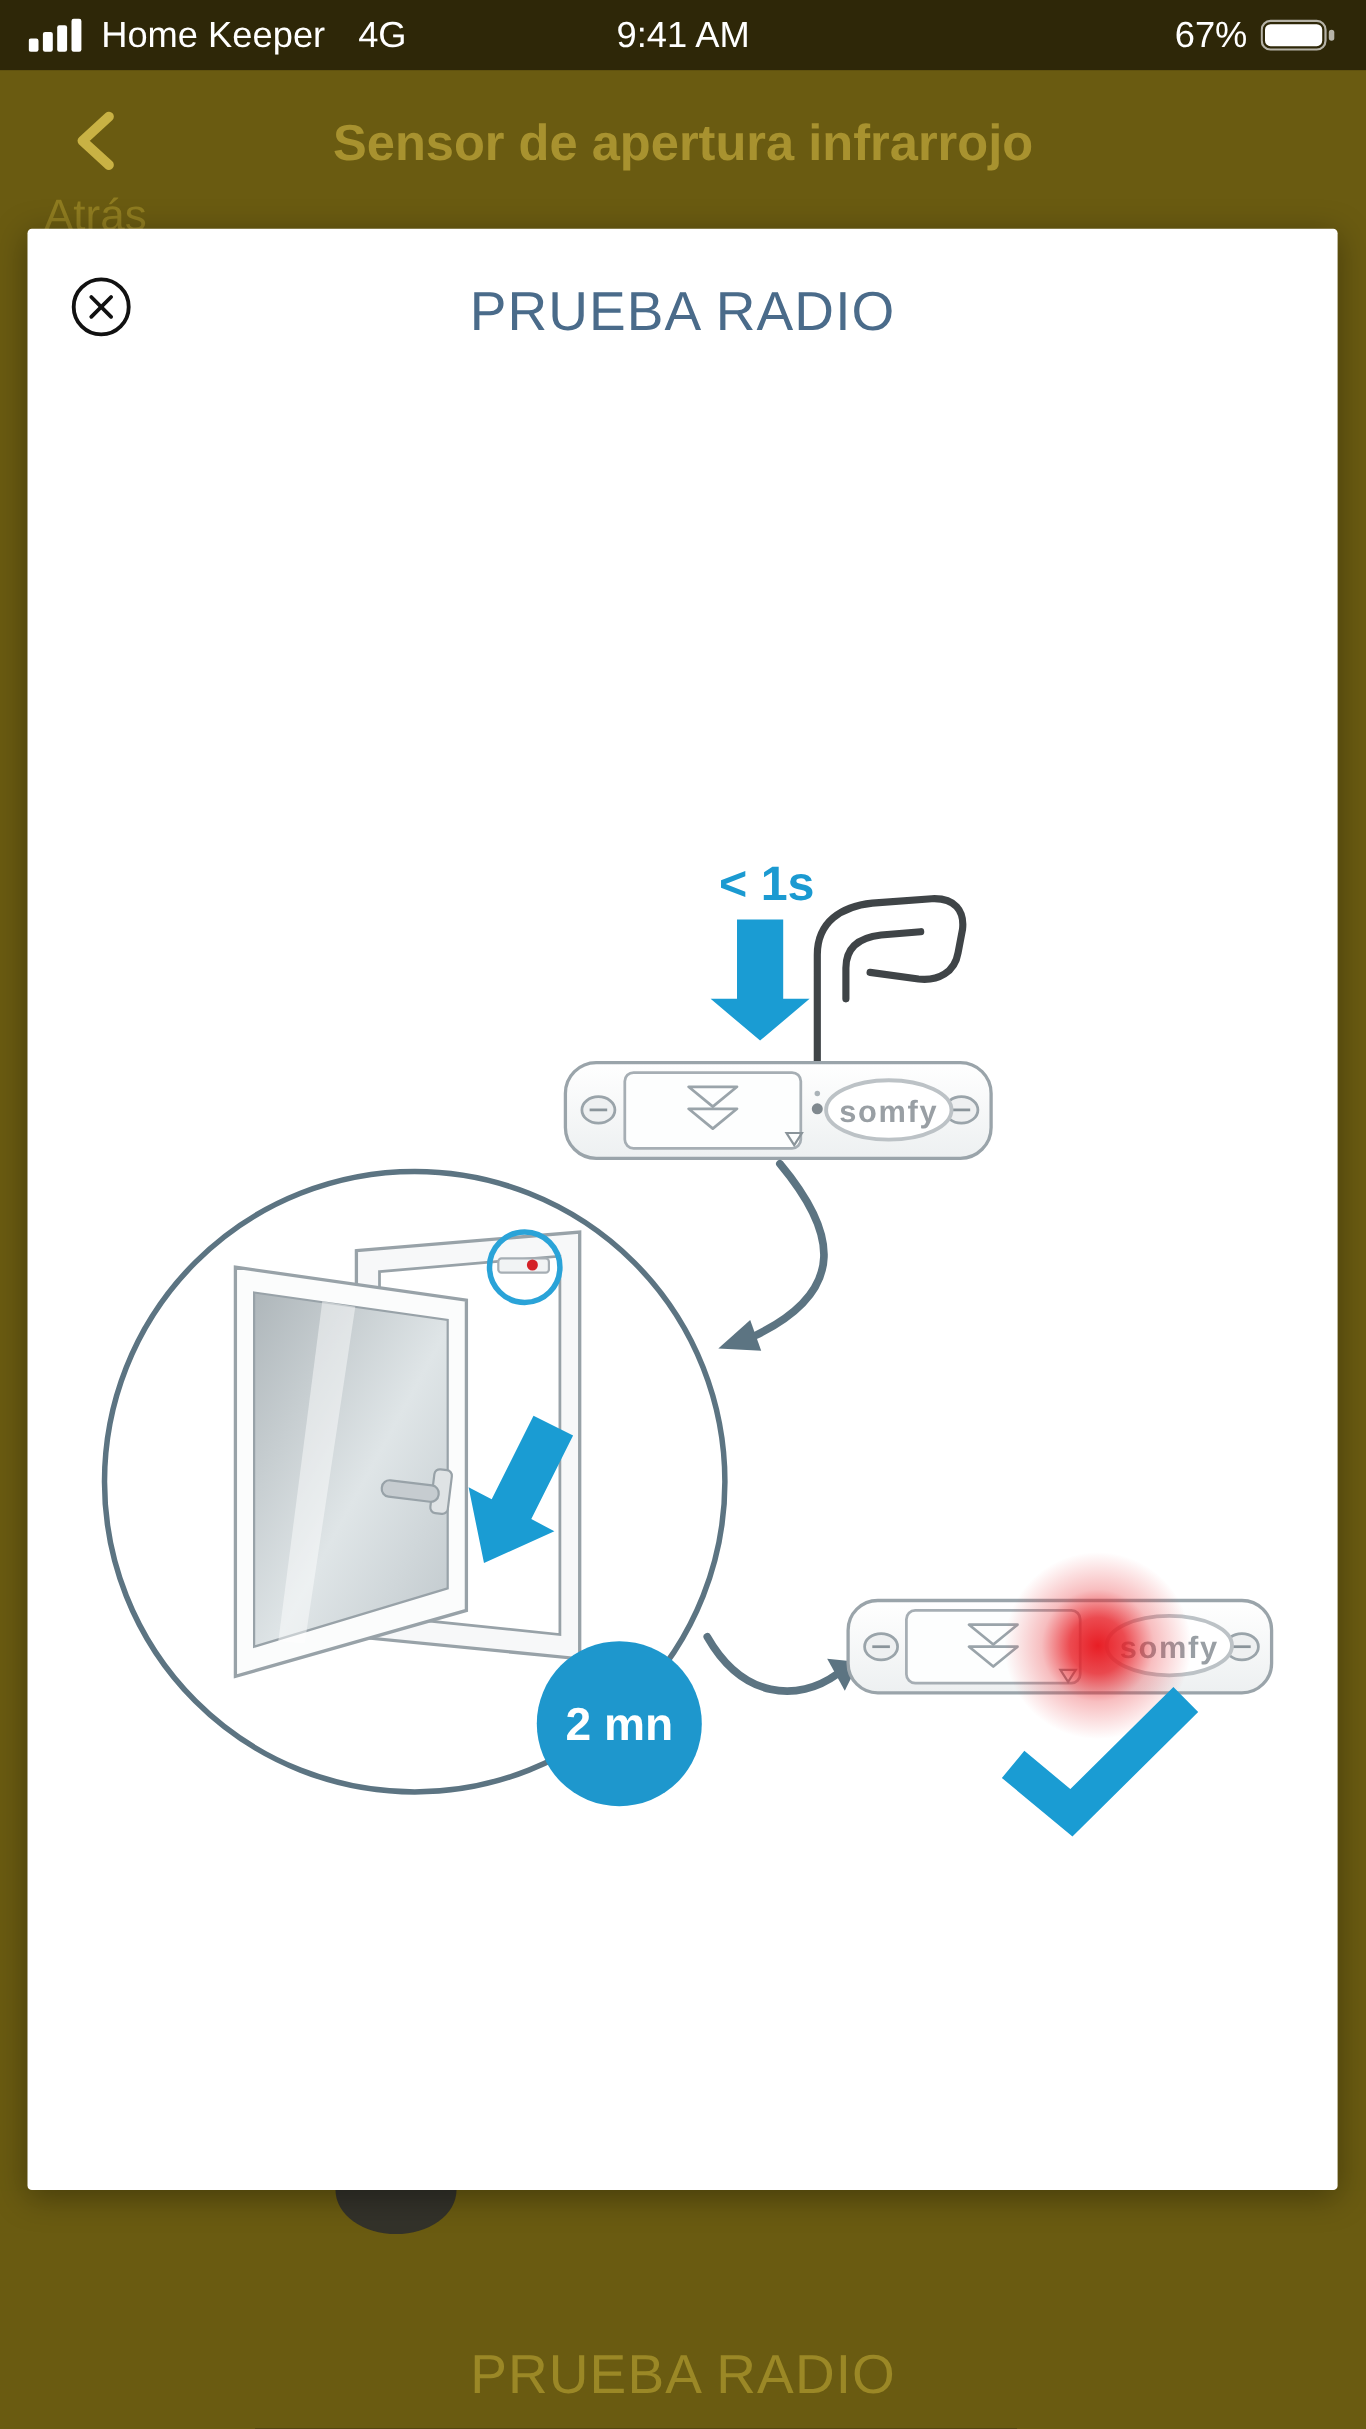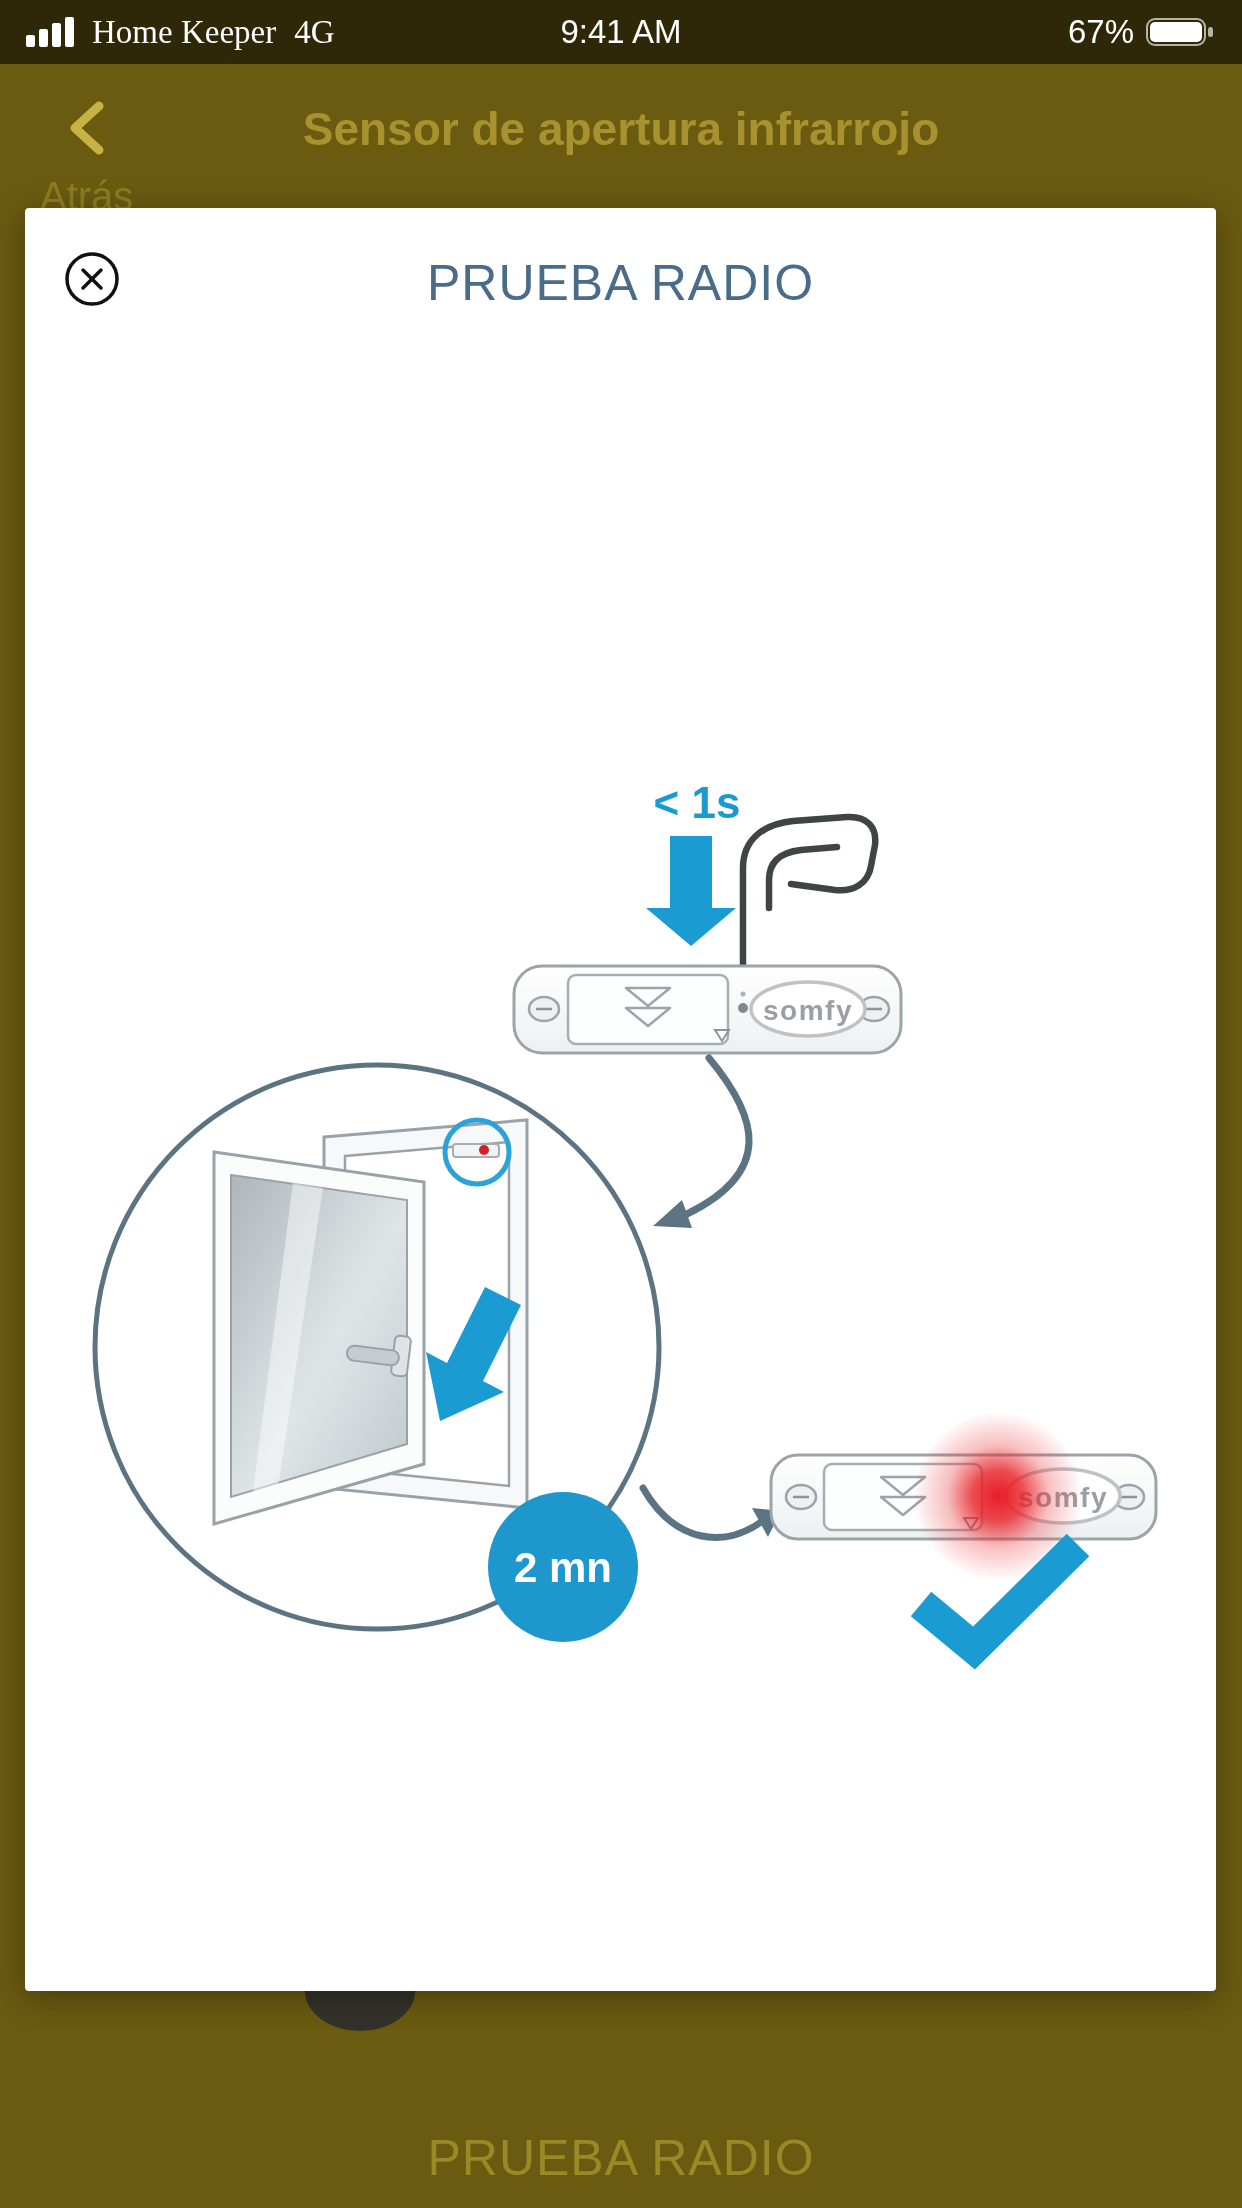--- a/index.html
+++ b/index.html
@@ -3,22 +3,22 @@
 <meta charset="utf-8">
 <style>
   html,body{margin:0;padding:0;background:#000;}
   .screen{position:relative;width:1242px;height:2208px;background:#6a5b11;overflow:hidden;
           font-family:"Liberation Sans",sans-serif;}
 
   
   .status-bar{position:absolute;top:0;left:0;right:0;height:64px;background:#2e2708;
               display:flex;align-items:center;justify-content:space-between;
               padding:0 26px;box-sizing:border-box;color:#fff;}
-  .sb-left{display:flex;align-items:center;gap:14px;font-size:33px;font-family:Liberation Serif, serif;}
-  .sb-net{margin-left:4px;}
+  .sb-left{display:flex;align-items:center;gap:14px;font-size:33px;}
+  .sb-net{margin-left:16px;}
   .sb-time{position:absolute;left:0;right:0;text-align:center;font-size:33px;font-weight:normal;}
   .sb-right{display:flex;align-items:center;gap:12px;font-size:33px;z-index:1;}
 
   
   .nav-bar{position:absolute;top:64px;left:0;right:0;height:144px;background:#6a5b11;}
   .nav-back{position:absolute;left:40px;top:36px;display:flex;align-items:center;gap:18px;
             background:none;border:none;padding:0;cursor:pointer;flex-direction:column;}
   .nav-back-label{font-size:40px;color:#8f7c20;}
   .nav-title{position:absolute;left:0;right:0;top:38px;text-align:center;
              font-size:46px;font-weight:bold;color:#a8922f;}

